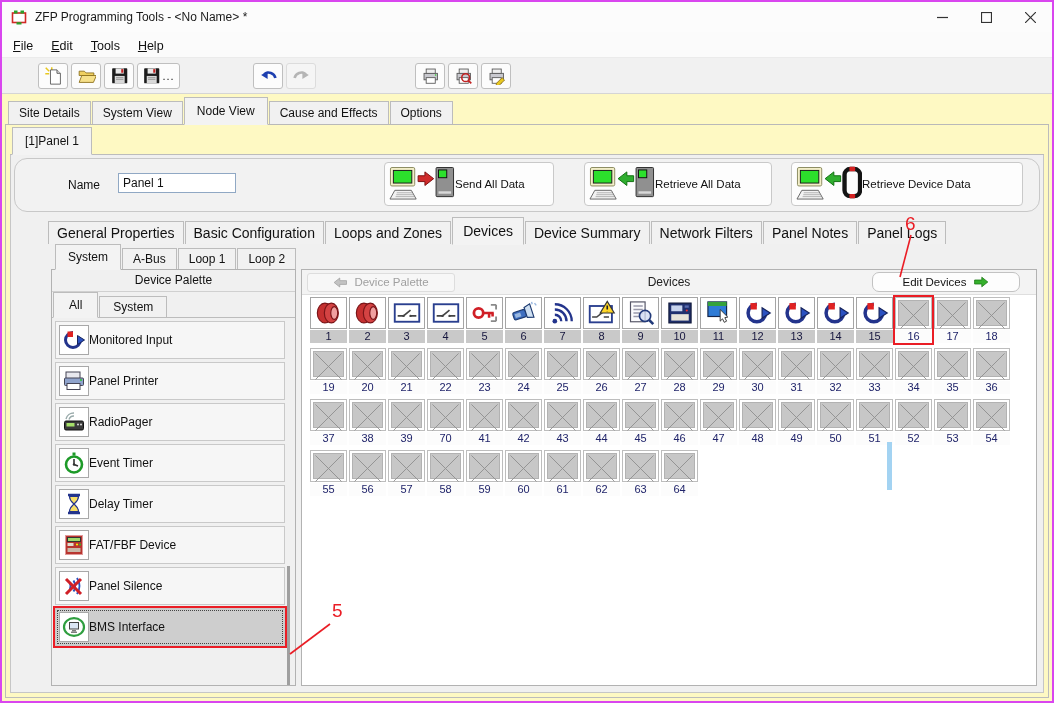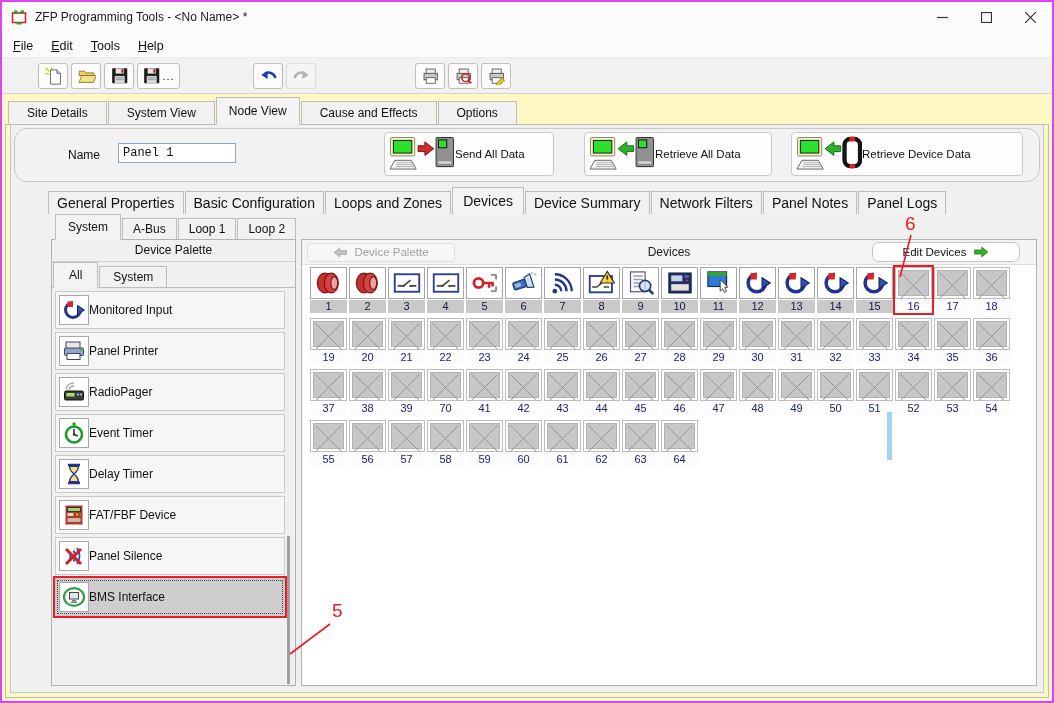--- a/index.html
+++ b/index.html
@@ -22,31 +22,31 @@
   .tb-btn{width:30px;height:26px;border:1px solid #bfbfbf;border-radius:3px;background:#fcfcfc;
     display:flex;align-items:center;justify-content:center;margin-right:3px;box-sizing:border-box}
   .tb-btn .icon{width:19px;height:19px}
   .tb-btn.wide{width:43px}
   .tb-suffix{font-size:11px;margin-left:1px;color:#111;letter-spacing:1px}
   .tb-btn.disabled{border-color:#dcdcdc;background:#f5f5f5}
   .icon{display:inline-flex}
   .icon svg{width:100%;height:100%;display:block}
   
   .tabs{display:flex;align-items:flex-end}
-  .tab{padding:4px 18px;font-size:12px;background:#f1f1f1;border:1px solid #bcbcbc;border-bottom:none;margin-right:1px;white-space:nowrap}
+  .tab{padding:4px 10px;font-size:12px;background:#f1f1f1;border:1px solid #bcbcbc;border-bottom:none;margin-right:1px;white-space:nowrap}
   .tab.active{background:#f3f3f3;padding:6px 12px;margin-bottom:-1px;position:relative;z-index:3;border-bottom:1px solid #f3f3f3}
   .tabs-main{flex:none;margin:3px 3px 0;padding-left:3px;border-bottom:1px solid #b9b9b9}
   .page-node{flex:1;margin:0 3px 3px;border:1px solid #bcbcbc;border-top:none;display:flex;flex-direction:column;min-height:0}
   .tabs-panel{flex:none;margin:2px 4px 0;padding-left:2px;border-bottom:1px solid #bcbcbc}
   .page-panel{flex:1;margin:0 4px 4px;border:1px solid #c6c6c6;border-top:none;display:flex;flex-direction:column;min-height:0;background:#f0f0f0}
   
   .header-box{height:52px;flex:none;margin:3px 3px 0;border:1px solid #c8c8c8;border-radius:13px;position:relative;background:#f2f2f2}
   .name-label{position:absolute;left:53px;top:19px}
   .name-input{position:absolute;left:103px;top:14px;width:118px;height:20px;border:1px solid #90a8c4;
-    font-size:12px;padding:8px 4px;box-sizing:border-box;font-family:Liberation Mono, monospace;background:#fff;color:#111}
+    font-size:12px;padding:8px 4px;box-sizing:border-box;font-family:Liberation Sans, sans-serif;background:#fff;color:#111}
   .action-btn{position:absolute;top:3px;height:44px;border:1px solid #c9c9c9;border-radius:4px;background:#fdfdfd;
     display:flex;align-items:center;box-sizing:border-box;padding:0 4px}
   .action-btn .icon{width:66px;height:37px;flex:none}
   .action-label{font-size:11.5px;white-space:nowrap}
   .ab-0{left:369px;width:170px}.ab-1{left:569px;width:188px}.ab-2{left:776px;width:232px}
   .tabs-config{flex:none;margin:5px 0 0 37px}
   .tabs-config .tab{font-size:14px;padding:3px 8px}
   .tabs-config .tab.active{padding:5px 10px}
   .tabs-bus{flex:none;margin:0 0 0 44px}
   .tabs-bus .tab{padding:3px 10px}
@@ -233,20 +233,23 @@
 
   <div class="tabs tabs-main" id="tabs-main">
       <div class="tab">Site Details</div>
       <div class="tab">System View</div>
       <div class="tab active">Node View</div>
       <div class="tab">Cause and Effects</div>
       <div class="tab">Options</div>
     </div>
 
   <div class="page-node">
+    <div class="tabs tabs-panel" id="tabs-panel">
+        <div class="tab active">[1]Panel 1</div>
+      </div>
 
     <div class="page-panel">
 
       <div class="header-box">
         <span class="name-label">Name</span>
         <input class="name-input" type="text" value="Panel 1" style="">
         <span id="actions" style="display:contents"><div class="action-btn ab-0">
               <span class="icon ">
                 <svg viewBox="0 0 68 38" preserveAspectRatio="xMidYMid meet">
                   <rect x="1.5" y="1.5" width="25" height="19" rx="1.5" fill="#f3efc8" stroke="#8a8a60"></rect>

